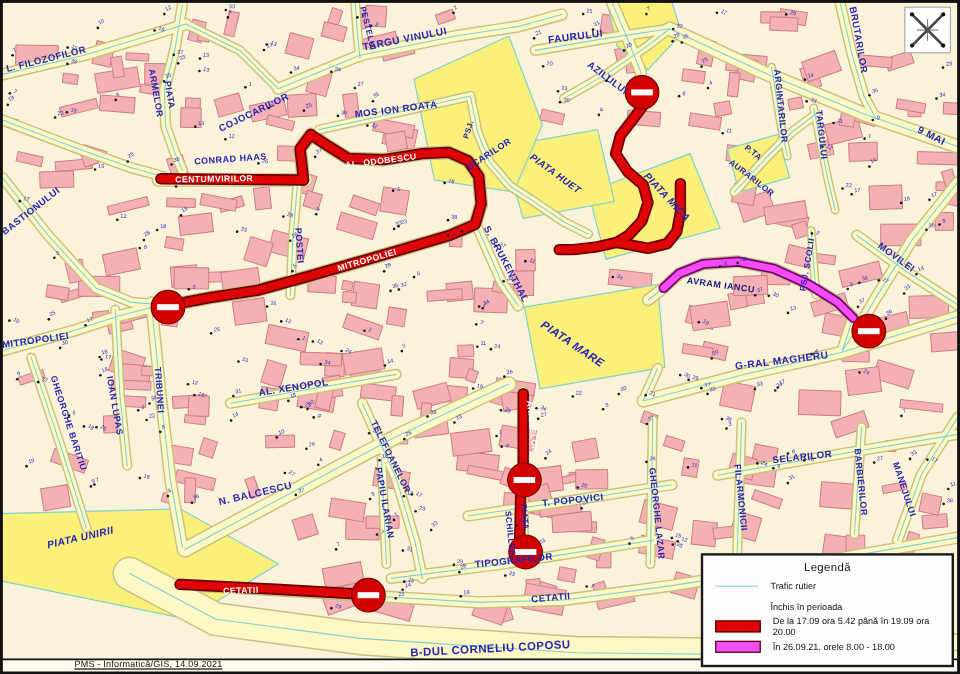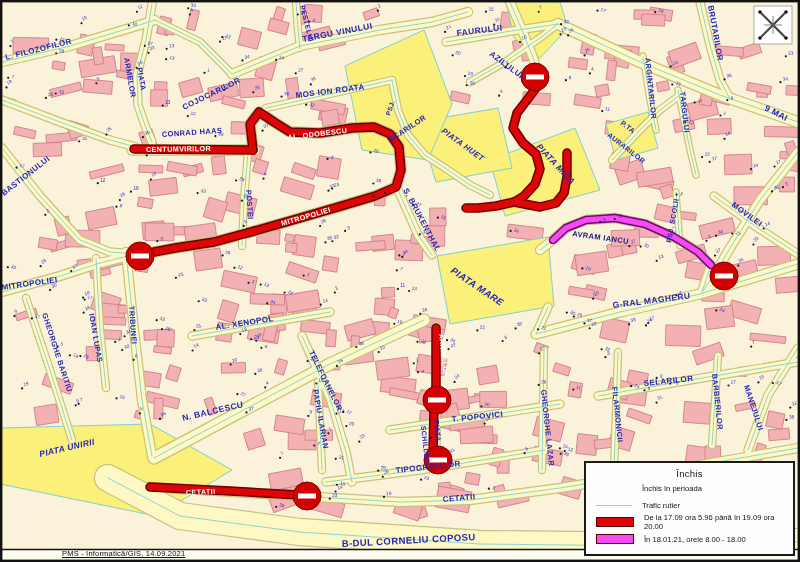--- a/index.html
+++ b/index.html
@@ -1012,33 +1012,33 @@
           <line x1="773" y1="25" x2="782" y2="25" stroke="#666666" stroke-width="0.8"></line>
           <circle cx="773" cy="25" r="2" fill="#555555"></circle>
         </g>
       </g>
       <rect x="2" y="550" width="796" height="10" fill="#fdfaf0"></rect>
       <line x1="2" y1="549.5" x2="798" y2="549.5" stroke="#111111" stroke-width="1.6"></line>
       <rect x="1.2" y="1.2" width="797.6" height="559.6" fill="none" stroke="#111111" stroke-width="2.4"></rect>
     </svg>
 
   <div class="legend">
-    <div class="legend-title">Închis</div>
+    <div class="legend-title">Legendă</div>
+    <div class="legend-item">
+      <span class="sym sym-line" style="background: rgb(143, 214, 217);"></span>
+      <span>Trafic rutier</span>
+    </div>
     <div class="legend-item">
       <span class="sym sym-none"></span>
       <span>Închis în perioada</span>
     </div>
     <div class="legend-item">
-      <span class="sym sym-line" style="background: rgb(143, 214, 217);"></span>
-      <span>Trafic rutier</span>
-    </div>
-    <div class="legend-item">
       <span class="sym sym-bar" style="background: rgb(221, 5, 5);"></span>
-      <span>De la 17.09 ora 5.96 până în 19.09 ora 20.00</span>
+      <span>De la 17.09 ora 5.42 până în 19.09 ora 20.00</span>
     </div>
     <div class="legend-item">
       <span class="sym sym-bar" style="background: rgb(242, 77, 242);"></span>
-      <span>În 18.01.21, orele 8.00 - 18.00</span>
+      <span>În 26.09.21, orele 8.00 - 18.00</span>
     </div>
   </div>
 
   <div class="attribution">PMS - Informatică/GIS, 14.09.2021</div>
 </div>
 
 </body></html>

